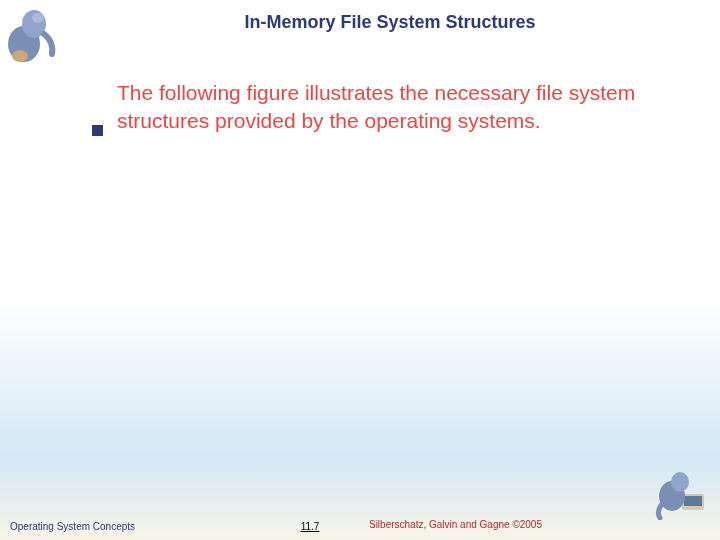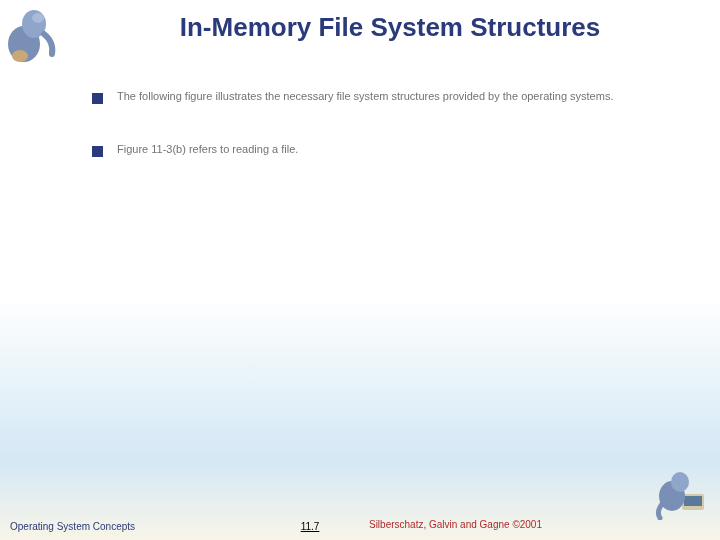--- a/index.html
+++ b/index.html
@@ -6,21 +6,21 @@
   body {
     width: 720px;
     height: 540px;
     font-family: Arial, Helvetica, sans-serif;
     background: linear-gradient(to bottom, #ffffff 0%, #ffffff 55%, #d4e8f5 85%, #f8f5e8 100%);
     position: relative;
     overflow: hidden;
   }
   .title {
     text-align: center;
-    font-size: 26px;
+    font-size: 18px;
     font-weight: bold;
     color: #2a3a7a;
     padding-top: 12px;
     padding-left: 60px;
   }
   .dino-tl {
     position: absolute;
     top: 4px;
     left: 4px;
     width: 58px;
@@ -31,24 +31,24 @@
     bottom: 20px;
     right: 8px;
     width: 58px;
     height: 50px;
   }
   .content {
     padding: 46px 40px 0 92px;
   }
   .bullet {
     display: flex;
-    align-items: center;
+    align-items: flex-end;
     margin-bottom: 38px;
-    font-size: 11px;
-    color: #737373;
+    font-size: 21px;
+    color: #ef4444;
     line-height: 1.35;
   }
   .sq {
     width: 11px;
     height: 11px;
     background: #2a3a7a;
     flex-shrink: 0;
     margin-top: 4px;
     margin-right: 14px;
   }
@@ -90,33 +90,29 @@
   </svg>
 </div>
 
 <h1 class="title">In-Memory File System Structures</h1>
 
 <div class="content">
   <div class="bullet">
     <div class="sq"></div>
     <div>The following figure illustrates the necessary file system structures provided by the operating systems.</div>
   </div>
-  <div class="bullet">
-    <div class="sq"></div>
-    <div>Figure 11-3(b) refers to reading a file.</div>
-  </div>
 </div>
 
 <div class="dino-br">
   <svg viewBox="0 0 58 50">
     <rect x="28" y="24" width="22" height="16" rx="2" fill="#d4c9a8"></rect>
     <rect x="30" y="26" width="18" height="10" fill="#5a7a9a"></rect>
     <ellipse cx="18" cy="26" rx="13" ry="15" fill="#7a8fb5"></ellipse>
     <ellipse cx="26" cy="12" rx="9" ry="10" fill="#8fa5c9"></ellipse>
     <path d="M 8 34 Q 2 42 6 48" stroke="#7a8fb5" stroke-width="5" fill="none" stroke-linecap="round"></path>
   </svg>
 </div>
 
 <div class="footer">
   <div class="footer-left">Operating System Concepts</div>
   <div class="footer-center">11.7</div>
-  <div class="footer-right">Silberschatz, Galvin and Gagne ©2001</div>
+  <div class="footer-right">Silberschatz, Galvin and Gagne ©2005</div>
 </div>
 
 </body></html>

